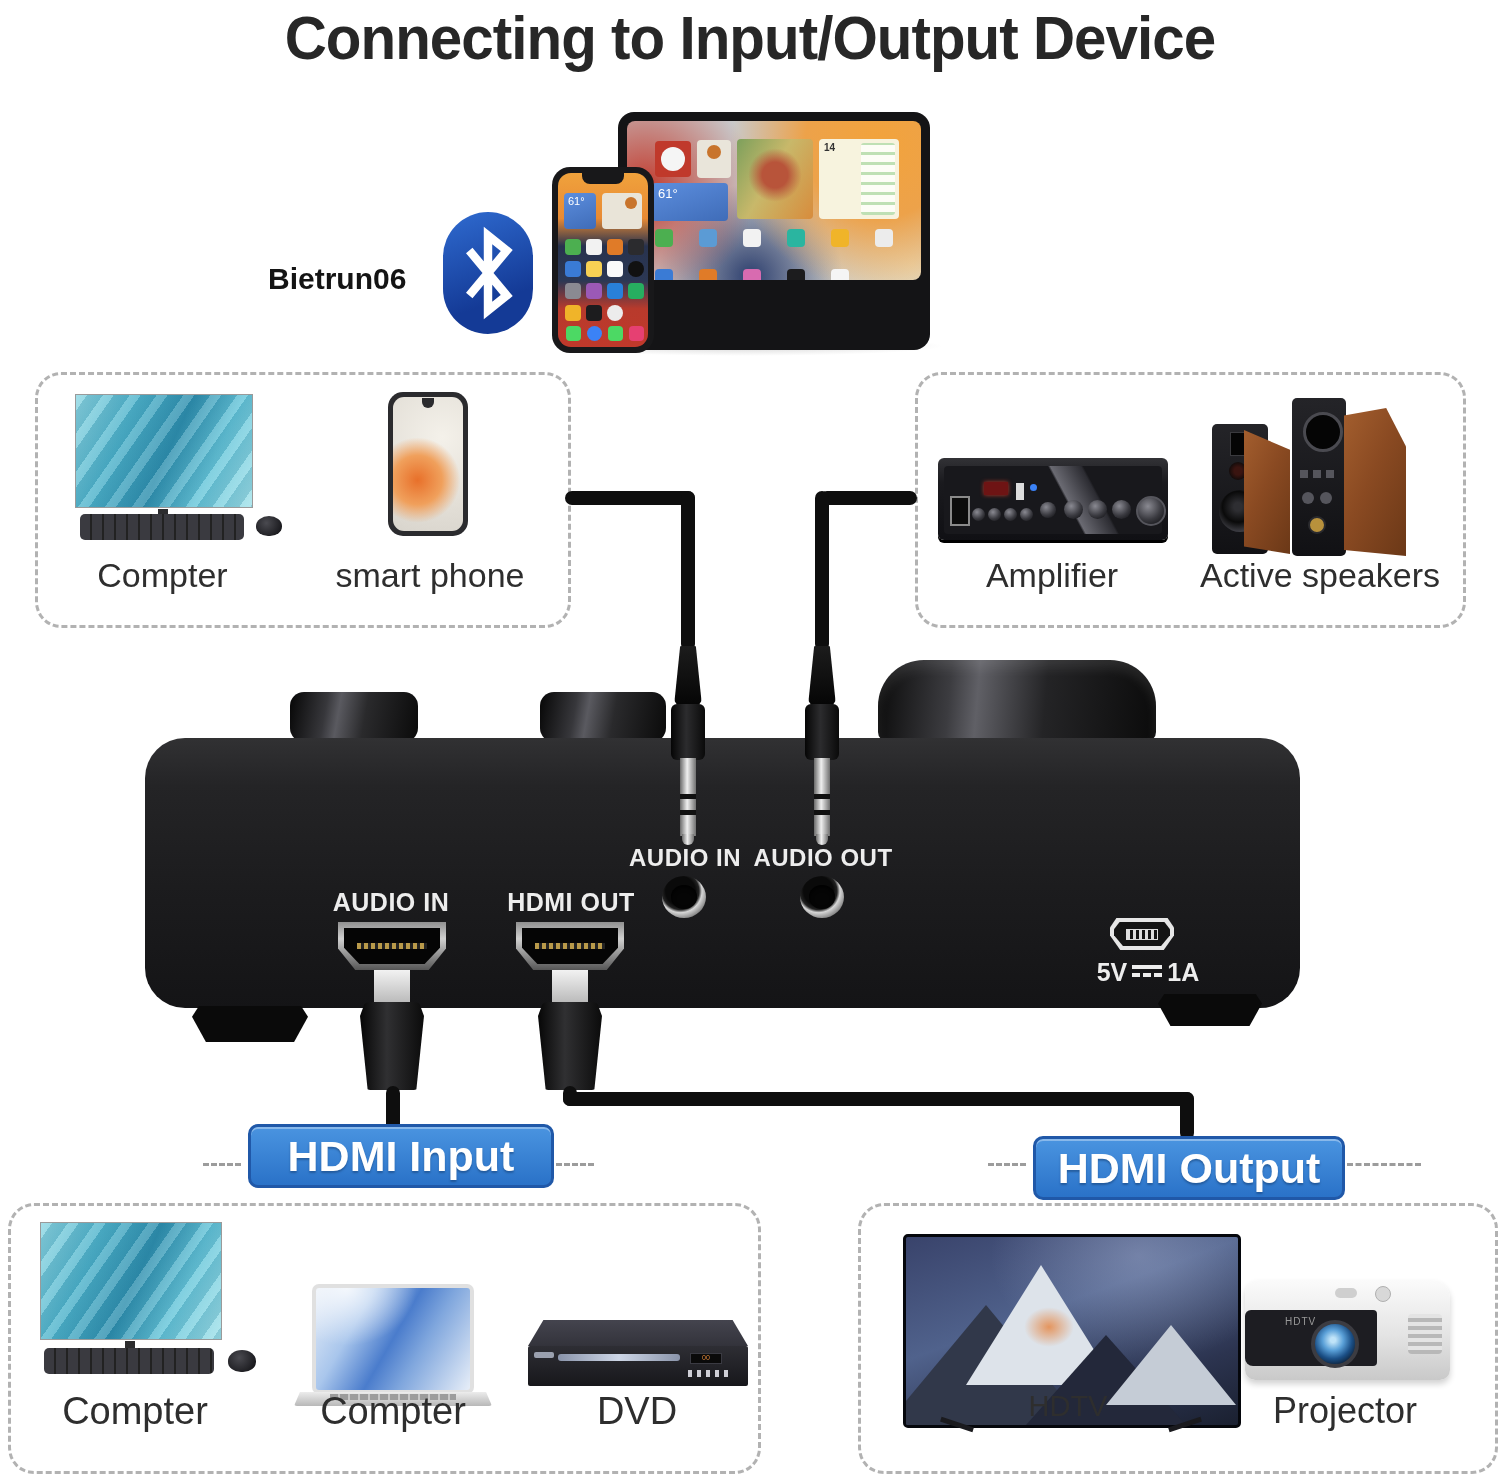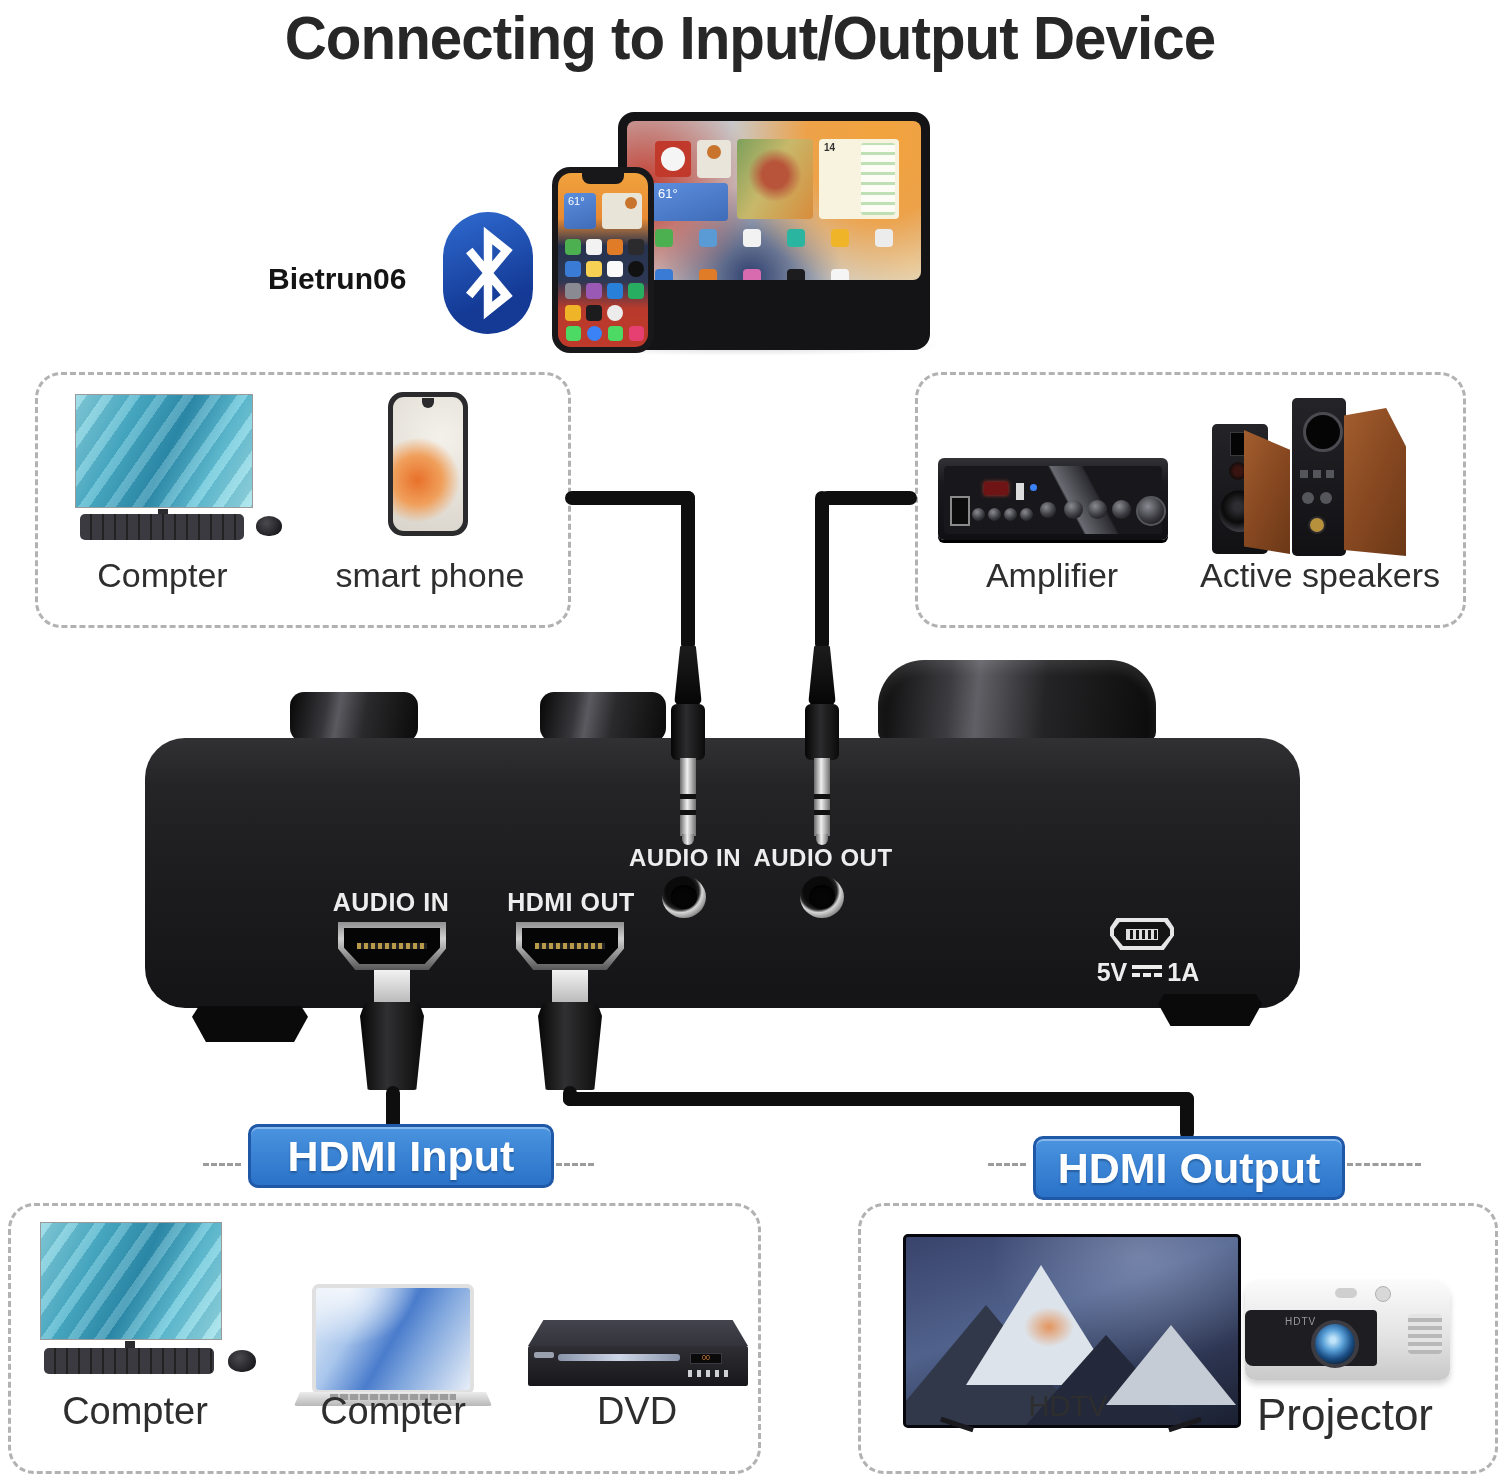--- a/index.html
+++ b/index.html
@@ -373,15 +373,15 @@
 
   <div class="abs proj-body" style="left:1245px;top:1280px;width:205px;height:100px;">
     <div class="proj-face">
       <div style="position:absolute;left:40px;top:6px;color:#9a9a9a;font-size:10px;letter-spacing:1px;">HDTV</div>
       <div class="lens" style="left:66px;top:10px;width:40px;height:40px;"></div>
     </div>
     <div class="abs" style="right:8px;top:34px;width:34px;height:40px;background:repeating-linear-gradient(0deg,#b8b8b8 0 4px,#e4e4e4 4px 8px);border-radius:4px;"></div>
     <div class="abs" style="left:90px;top:8px;width:22px;height:10px;border-radius:5px;background:#cfcfcf;"></div>
     <div class="abs" style="left:130px;top:6px;width:14px;height:14px;border-radius:50%;background:#d8d8d8;border:1px solid #b0b0b0;"></div>
   </div>
-  <div class="abs cap-b" style="left:1245px;top:1390px;width:200px;font-size:44px;">Projector</div>
+  <div class="abs cap-b" style="left:1245px;top:1390px;width:200px;font-size:36px;">Projector</div>
 
 </div>
 
 </body></html>

